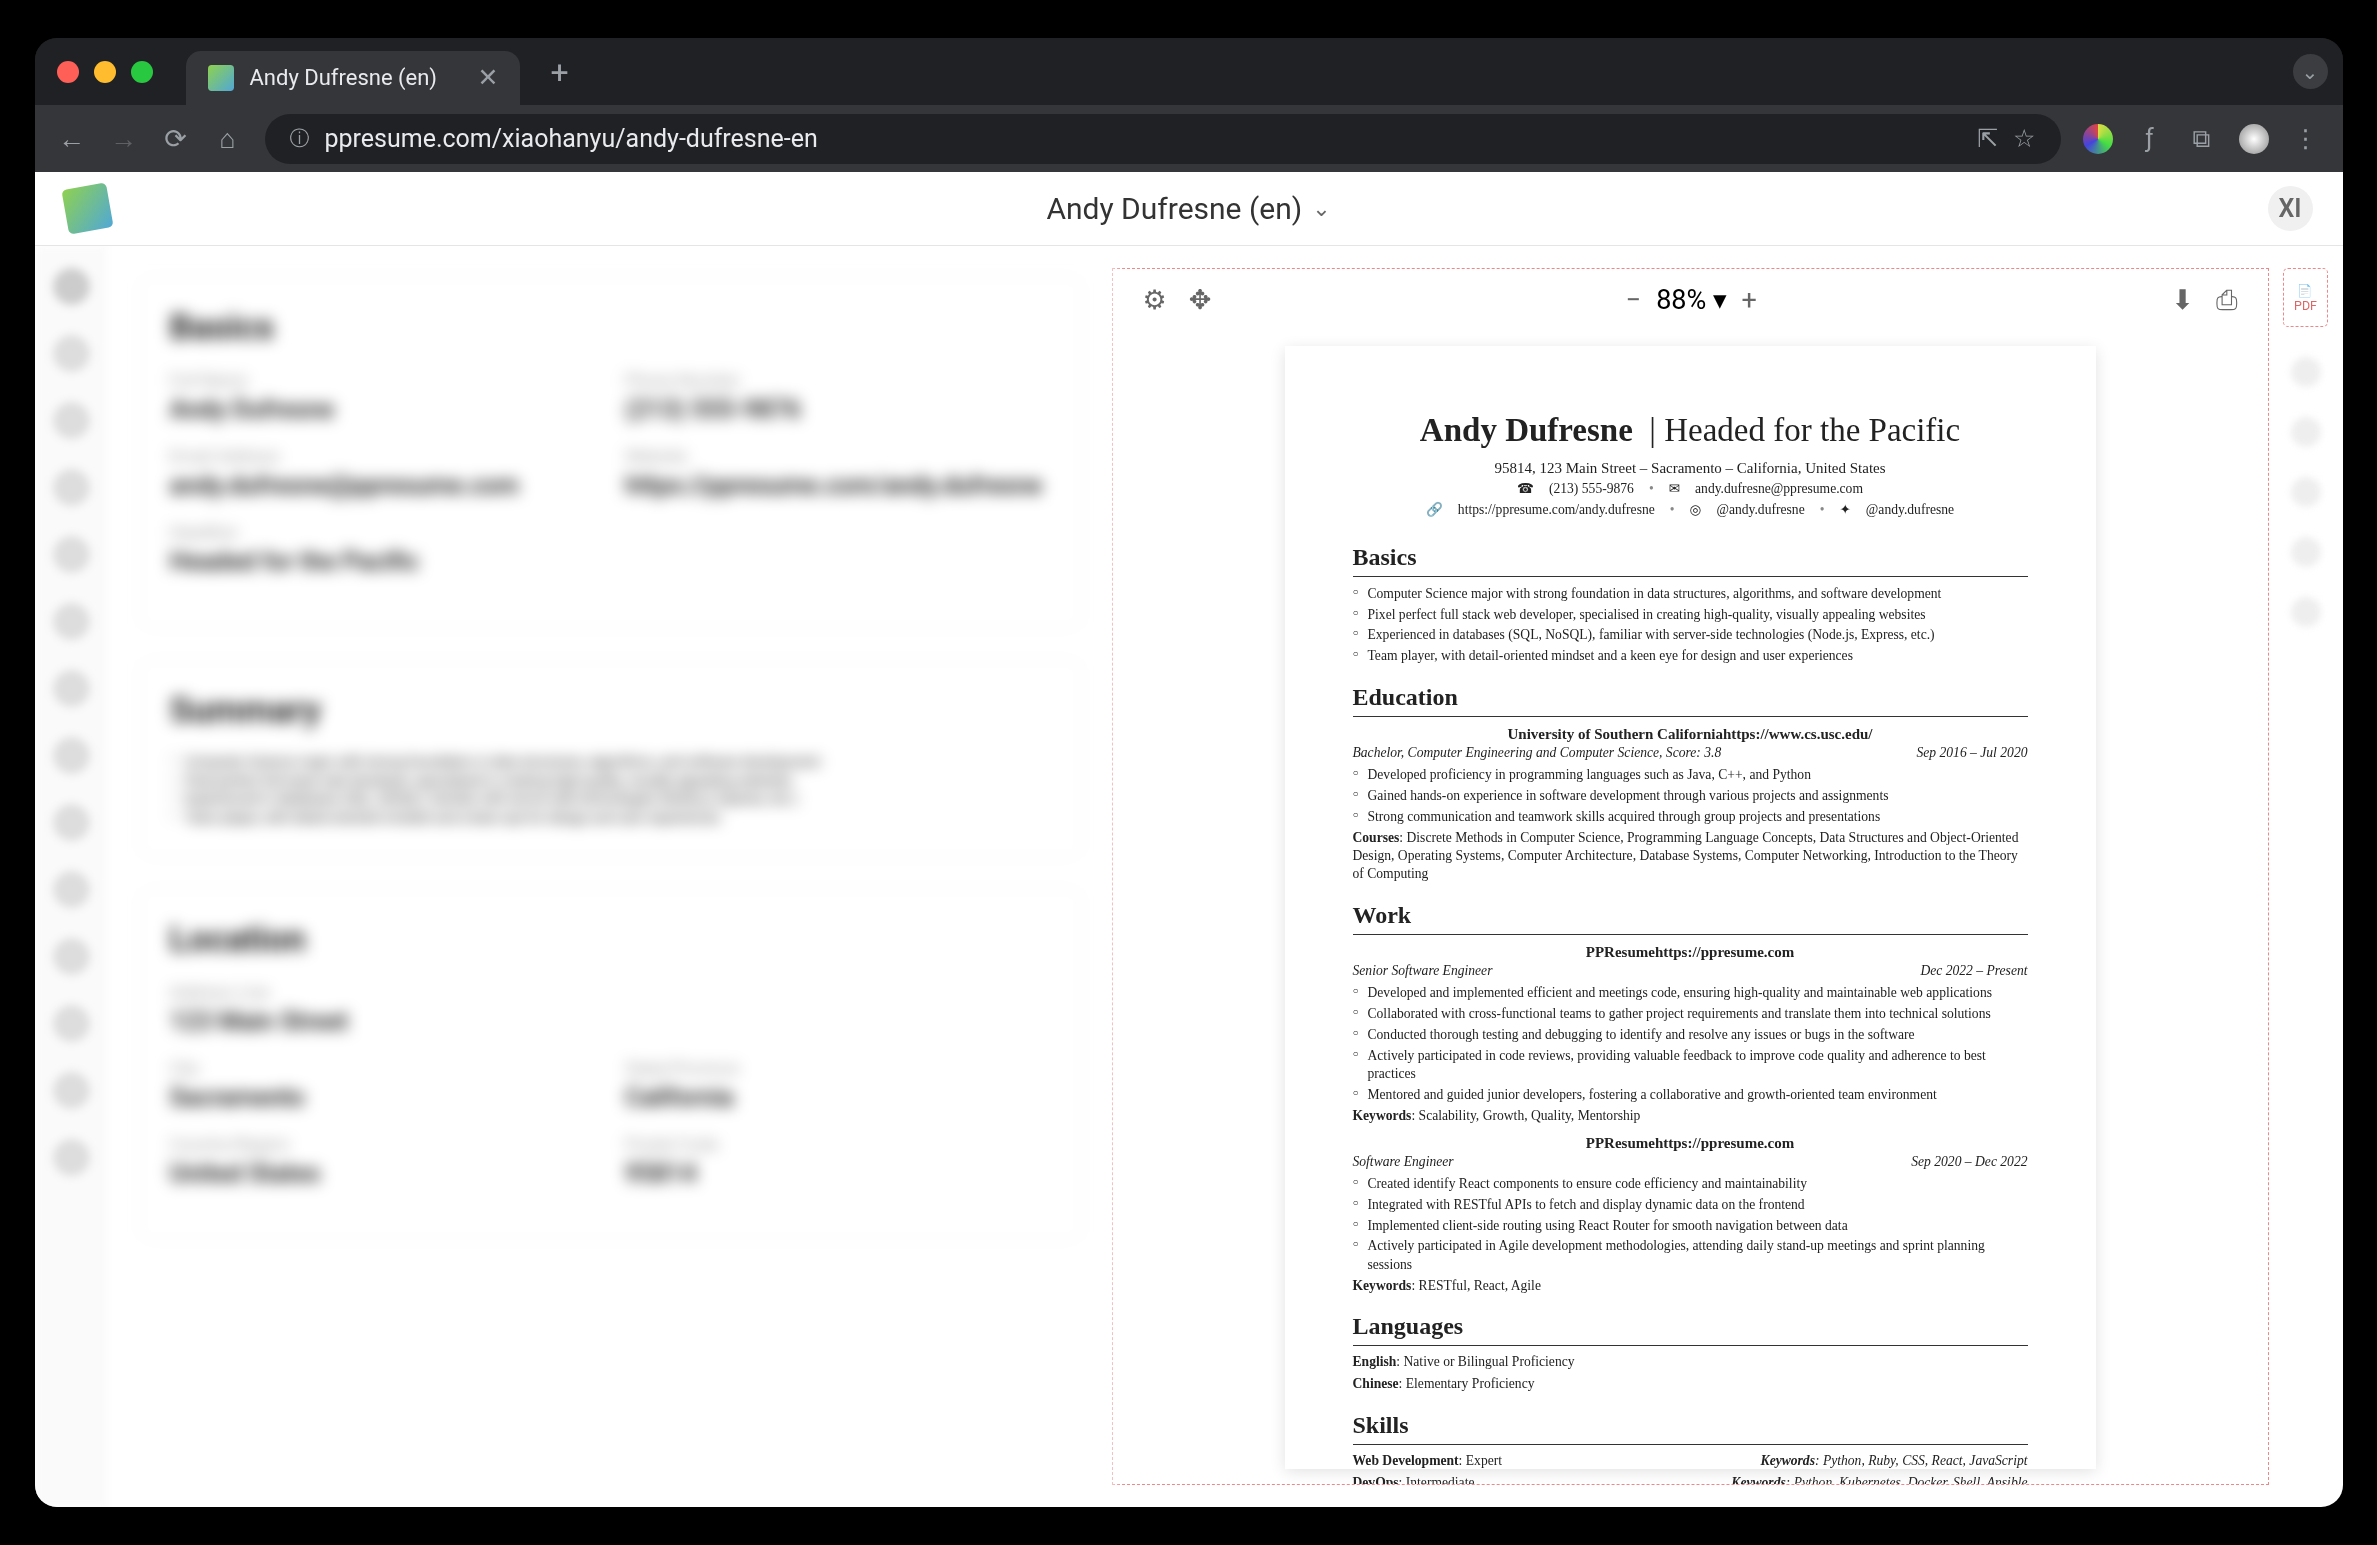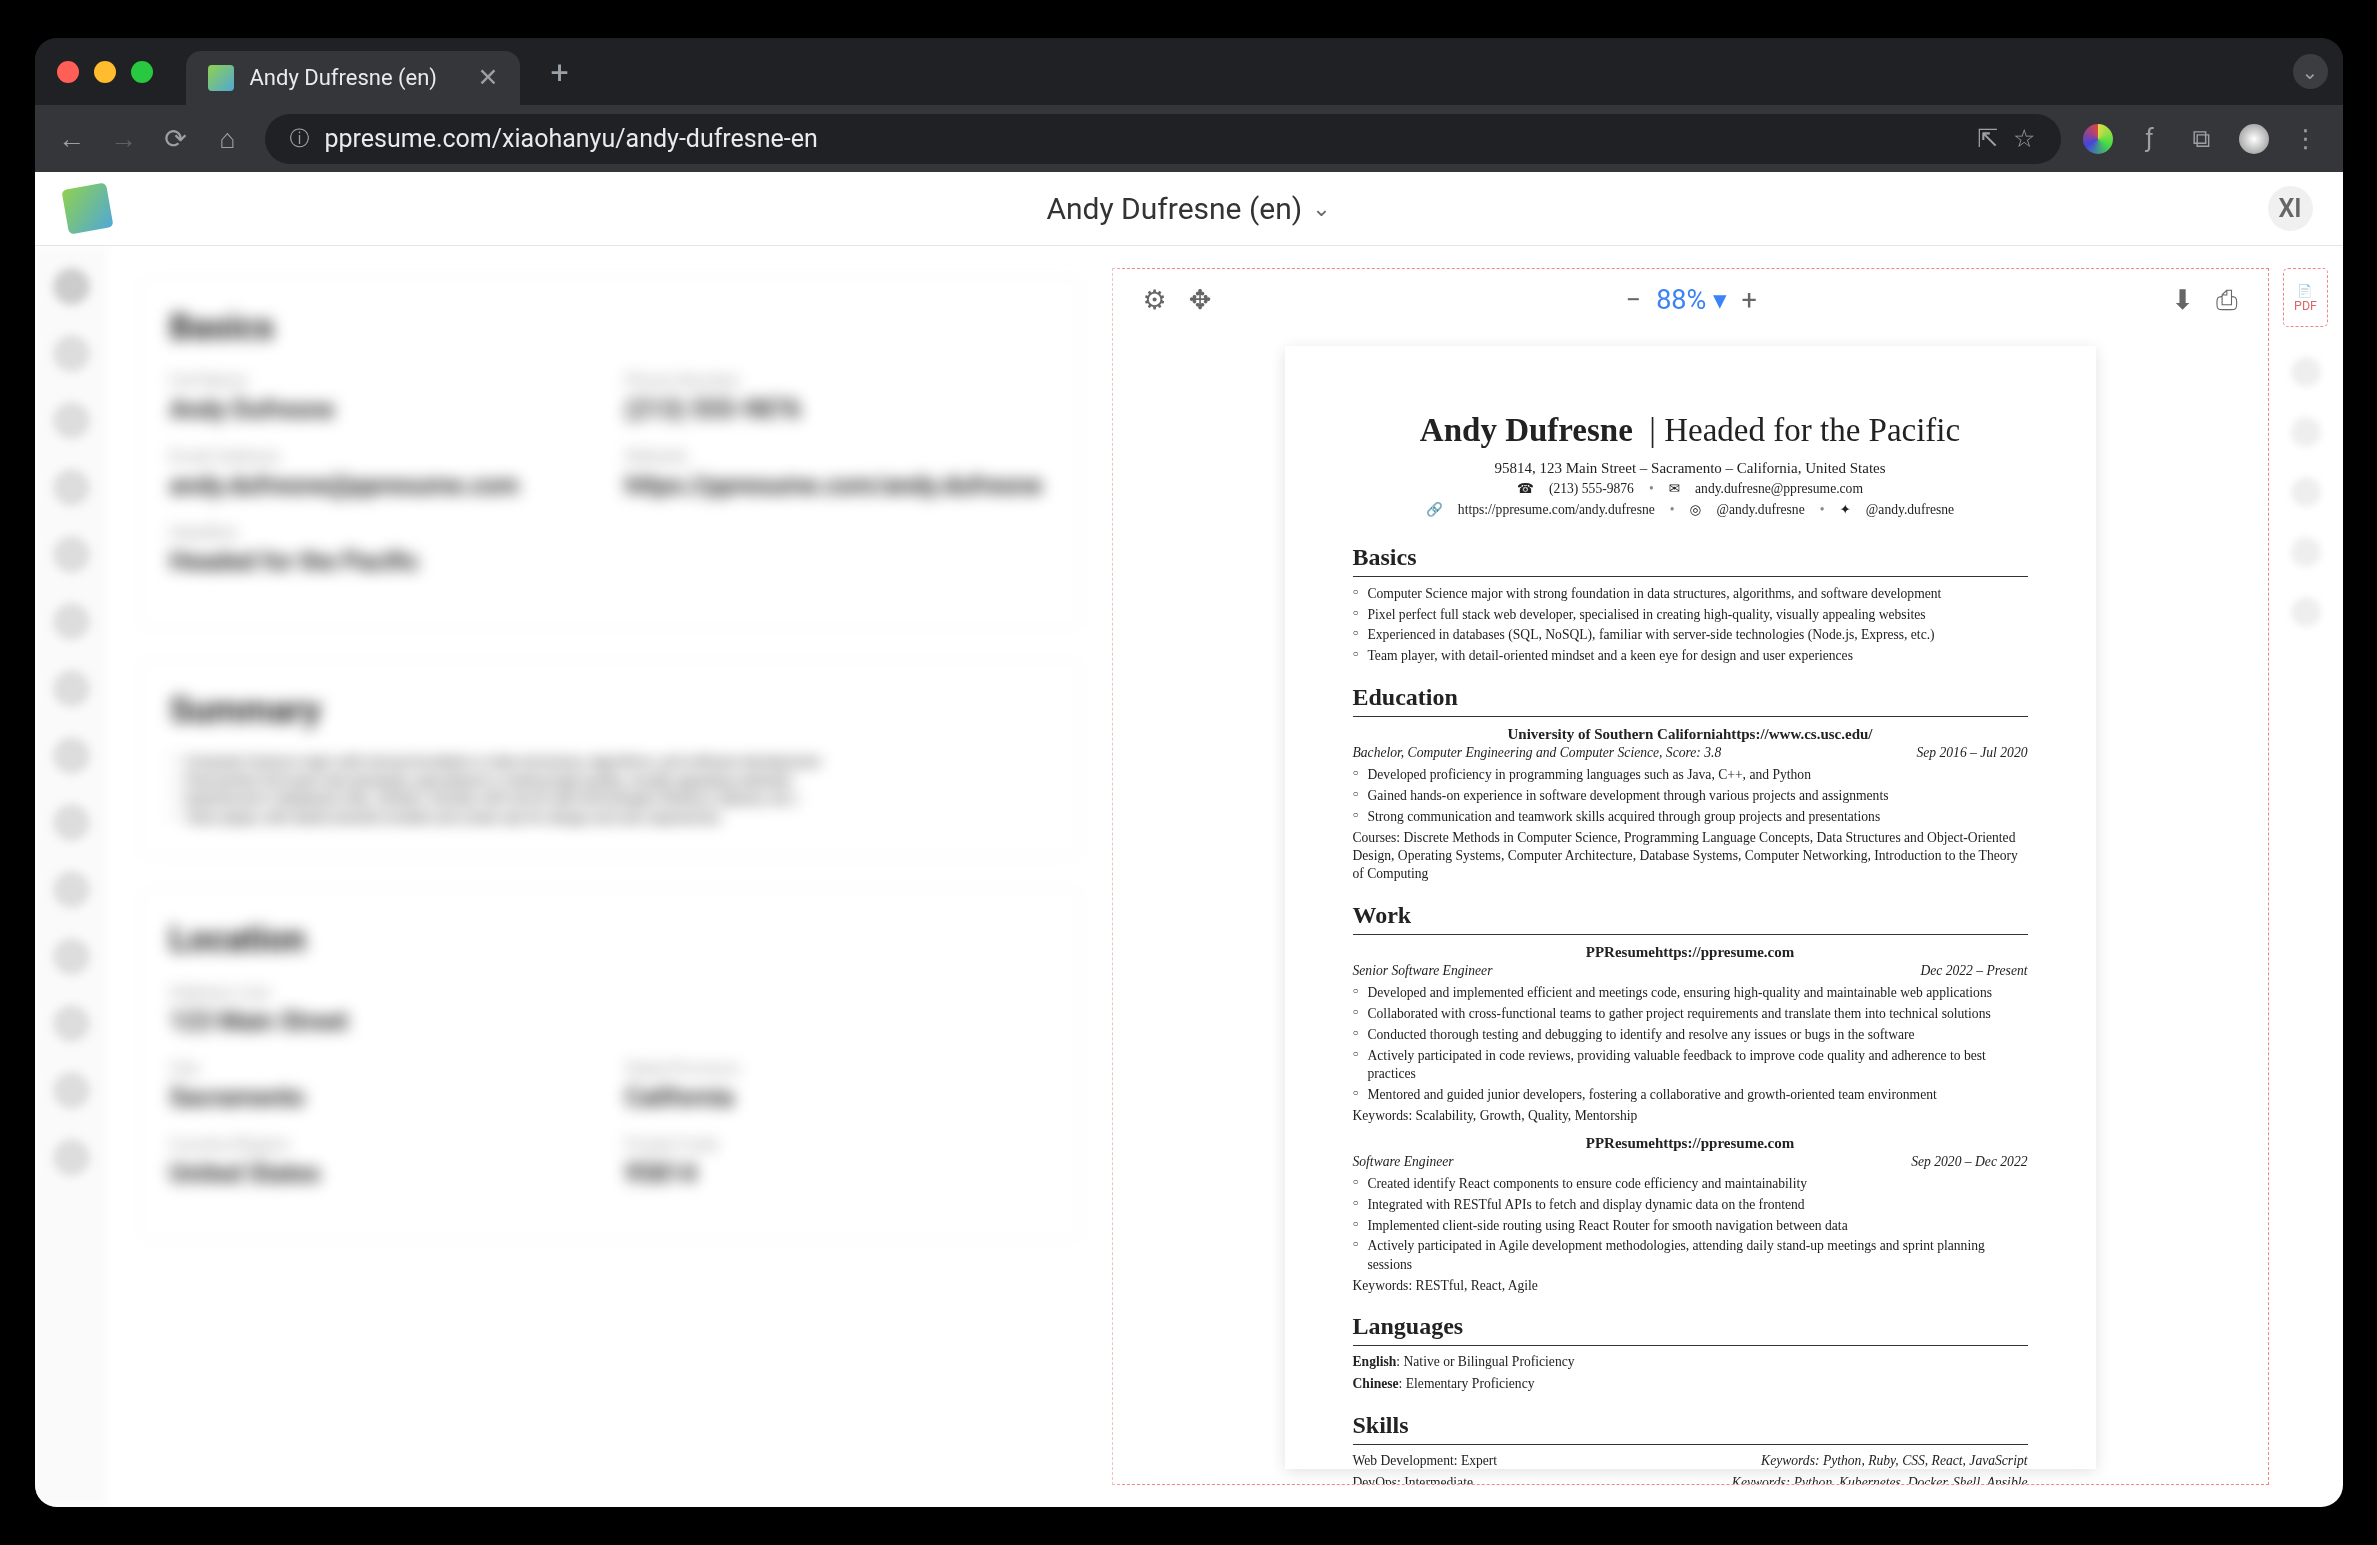--- a/index.html
+++ b/index.html
@@ -141,21 +141,21 @@
 .preview-toolbar {
   height: 62px;
   display: flex;
   align-items: center;
   padding: 0 30px;
   gap: 22px;
 }
 .toolbar-icon { color:#666; font-size:27px; }
 .toolbar-spacer { flex:1; }
 .zoom-group { display:flex; align-items:center; gap:15px; }
-.zoom-text { font-size:27px; color:#3b82f6; }
+.zoom-text { font-size:27px; color:#000000; }
 .preview-scroll {
   flex: 1;
   overflow: auto;
   padding: 15px 25px;
   display: flex;
   justify-content: center;
 }
 .resume-page {
   width: 811px;
   background: #fff;
@@ -173,21 +173,21 @@
 .resume-address { font-size: 15px; margin-bottom: 2.5px; }
 .resume-contact-line { font-size: 13.6px; margin-bottom: 2.5px; display:flex; justify-content:center; gap:15px; align-items:center; }
 .resume-contact-line .sep { color:#888; }
 .section-title { font-size: 24px; font-weight: 700; border-bottom: 1.2px solid #333; padding-bottom: 2.5px; margin: 15px 0 7.4px; }
 .bullet-list { list-style: none; padding-left: 0; }
 .bullet-list li { position: relative; padding-left: 15px; margin-bottom: 2.5px; font-size: 13.6px; }
 .bullet-list li::before { content: "○"; position:absolute; left:0; top:0; font-size:10px; }
 .edu-header, .work-header { display:flex; justify-content:center; font-weight:700; font-size:15px; }
 .edu-sub, .work-sub { display:flex; justify-content:space-between; font-style: italic; font-size:13.6px; margin-bottom:3.7px; }
 .courses-line, .keywords-line { font-size: 13.6px; margin-top: 2.5px; }
-.courses-line b, .keywords-line b, .skill-row b { font-weight:400; }
+.courses-line b, .keywords-line b, .skill-row b { font-weight:700; }
 .lang-row, .skill-row { display:flex; justify-content:space-between; font-size:13.6px; margin-bottom:3.7px;text-align:right; }
 .skill-row .kw { font-style: italic; }
 .right-rail {
   width: 74px;
   display: flex;
   flex-direction: column;
   align-items: center;
   padding: 22px 0;
   gap: 30px;
 }

